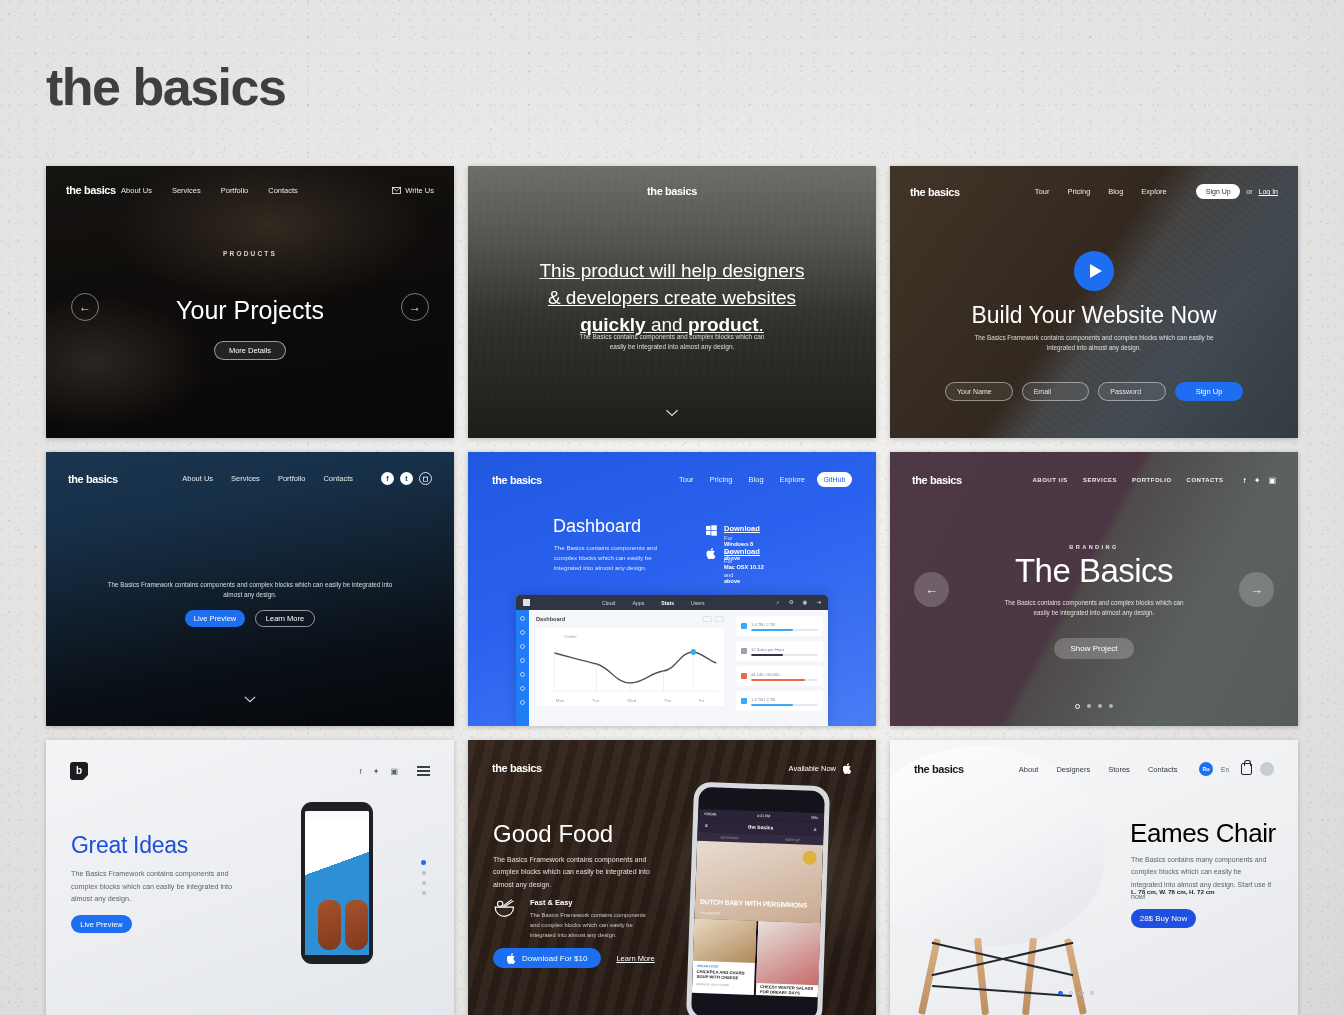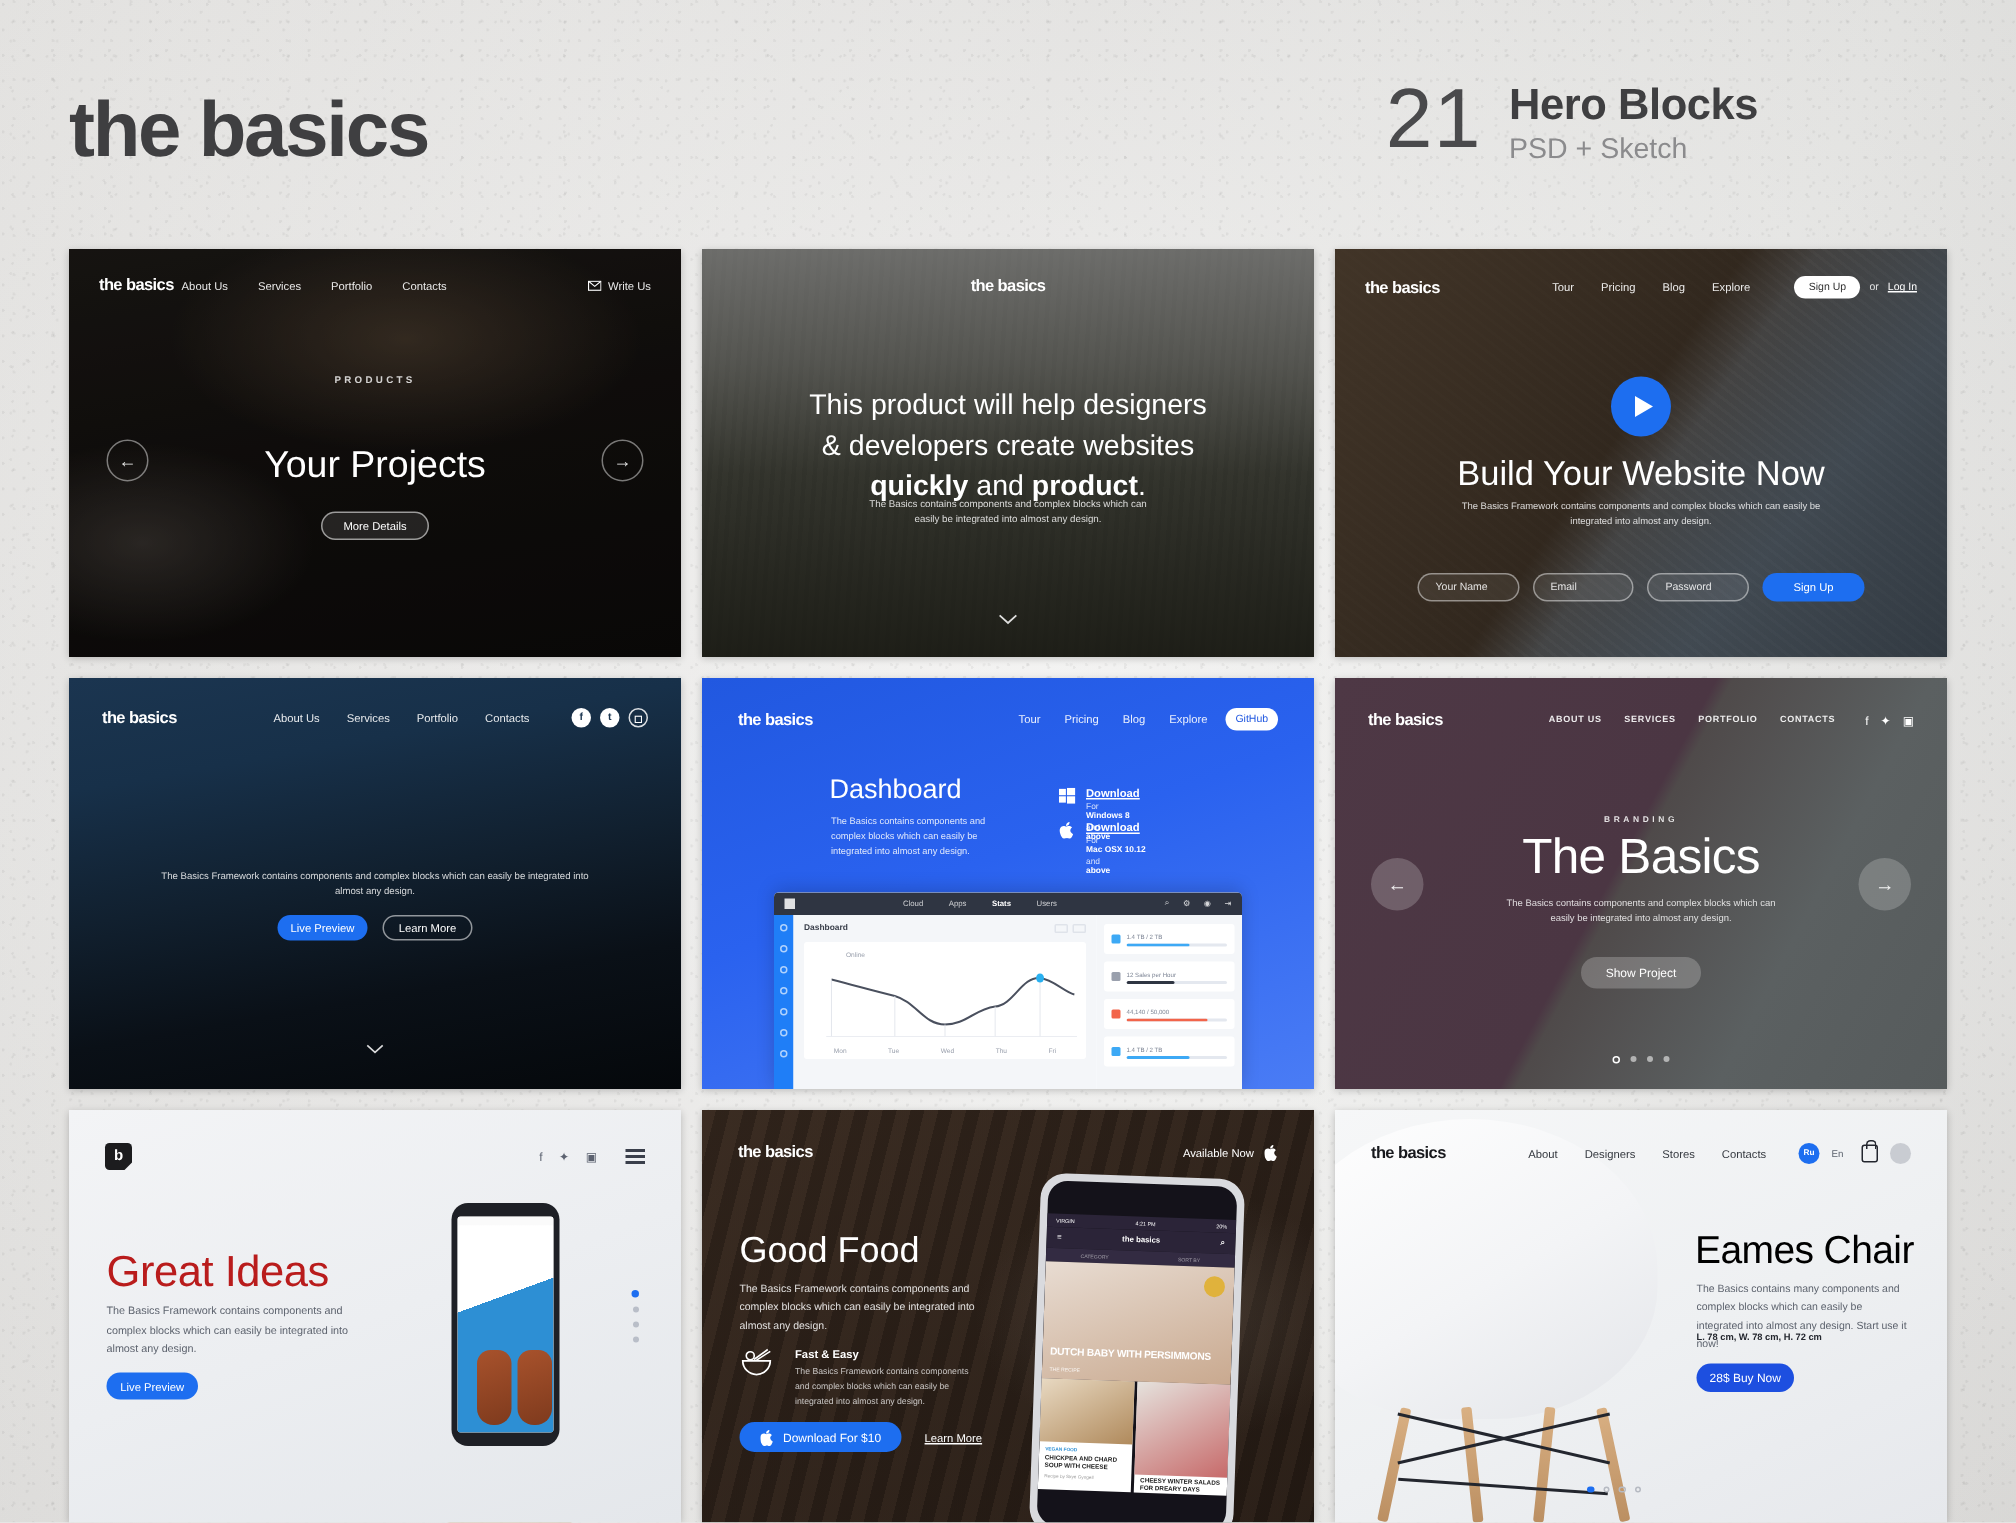--- a/index.html
+++ b/index.html
@@ -121,21 +121,21 @@
   .c1 .more {
     position: absolute; left: 50%; transform: translateX(-50%); top: 175px;
     width: 72px; height: 19px; font-size: 7.5px;
     border: 1px solid rgba(255,255,255,.55); background: rgba(255,255,255,.1);
   }
   .c1 .arrL { position: absolute; left: 25px; top: 127px; width: 28px; height: 28px; font-size: 12px; }
   .c1 .arrR { position: absolute; right: 25px; top: 127px; width: 28px; height: 28px; font-size: 12px; }
 
   
   .c2 .logo { position: absolute; left: 0; right: 0; top: 19px; text-align: center; font-size: 11px; }
-  .c2 .hero-title { position: absolute; left: 24px; right: 24px; top: 92px; font-size: 19px; line-height: 1.42; }
+  .c2 .hero-title { position: absolute; left: 24px; right: 24px; top: 92px; font-size: 19px; line-height: 1.42; text-decoration: underline; }
   .c2 .hero-title b { font-weight: bold; }
   .c2 .hero-desc { position: absolute; left: 110px; right: 110px; top: 166px; font-size: 6.5px; }
   .c2 .chev { position: absolute; left: 50%; transform: translateX(-50%); bottom: 18px; color: rgba(255,255,255,.85); font-size: 13px; }
 
   
   .c3 .nav { top: 18px; padding: 0 20px; }
   .c3 .logo { font-size: 11px; }
   .c3 .navlinks { margin-left: 75px; gap: 18px; font-size: 7.5px; }
   .c3 .authwrap { margin-left: auto; display: flex; align-items: center; gap: 6px; }
   .c3 .signup-top { background: #fff; color: #2f2f2f; width: 44px; height: 15px; font-size: 7px; font-weight: 500; }
@@ -224,21 +224,21 @@
   .c6 .dots i.on { background: transparent; border: 1px solid #fff; width: 5px; height: 5px; }
 
   
   .c7 .nav { top: 22px; padding: 0 24px; }
   .c7 .logomark { width: 18px; height: 18px; background: #1c1c1e; border-radius: 3px; position: relative; display:flex; align-items:center; justify-content:center; }
   .c7 .logomark span { color:#fff; font-size: 10px; font-weight: bold; line-height: 1; }
   .c7 .logomark::after { content:''; position:absolute; right:0; bottom:0; border-width: 0 0 5px 5px; border-style: solid; border-color: transparent transparent #f1f2f4 transparent; }
   .c7 .socs { margin-left: auto; display: flex; gap: 11px; align-items: center; color: #5c6270; font-size: 8px; }
   .c7 .burger { display:flex; flex-direction:column; gap:2.5px; margin-left: 8px; }
   .c7 .burger i { width: 13px; height: 1.5px; background: #3a3f4b; display:block; }
-  .c7 .h { position: absolute; left: 25px; top: 92px; font-size: 29px; color: #b91c1c; font-weight: 400; letter-spacing: -0.3px; }
+  .c7 .h { position: absolute; left: 25px; top: 92px; font-size: 23px; color: #1d4ed8; font-weight: 400; letter-spacing: -0.3px; }
   .c7 .p { position: absolute; left: 25px; top: 128px; width: 180px; font-size: 7.2px; color: #5d636e; line-height: 1.75; }
   .c7 .lp { position: absolute; left: 25px; top: 175px; width: 61px; height: 18px; background: #1d6ef0; font-size: 7.5px; }
   .c7 .vdots { position: absolute; right: 28px; top: 120px; display:flex; flex-direction:column; gap:6px; align-items:center; }
   .c7 .vdots i { width: 4px; height: 4px; border-radius: 50%; background: #b9bec8; }
   .c7 .vdots i.on { background: #1d6ef0; width: 5px; height: 5px; }
   .c7 .phone { position: absolute; left: 255px; top: 62px; width: 72px; height: 162px; background: #1e2026; border-radius: 11px; padding: 9px 4px; }
   .c7 .phone-scr { width: 100%; height: 100%; background: #fff; border-radius: 2px; overflow: hidden; position: relative; }
   .c7 .phone-status { height: 6px; background: #fafafa; }
   .c7 .phone-img { position:absolute; top:6px; left:0; right:0; bottom:0;
     background: linear-gradient(160deg, #fff 0 36%, #2d8fd4 36% 100%); }
@@ -304,27 +304,20 @@
 </style>
 </head>
 <body>
 
 <div id="texture"></div>
 
 <div id="root">
 
   <div class="hdr">
     <div class="hdr-title">the basics</div>
-    <div class="hdr-right">
-      <div class="hdr-num">21</div>
-      <div class="hdr-textcol">
-        <div class="hdr-h">Hero Blocks</div>
-        <div class="hdr-sub">PSD + Sketch</div>
-      </div>
-    </div>
   </div>
 
   <div class="card c1">
     <div class="bg bg-desk"></div>
     <div class="dim"></div>
     <div class="nav">
       <div class="logo">the basics</div>
       <div class="navlinks">
         <span class="navlink">About Us</span>
         <span class="navlink">Services</span>

